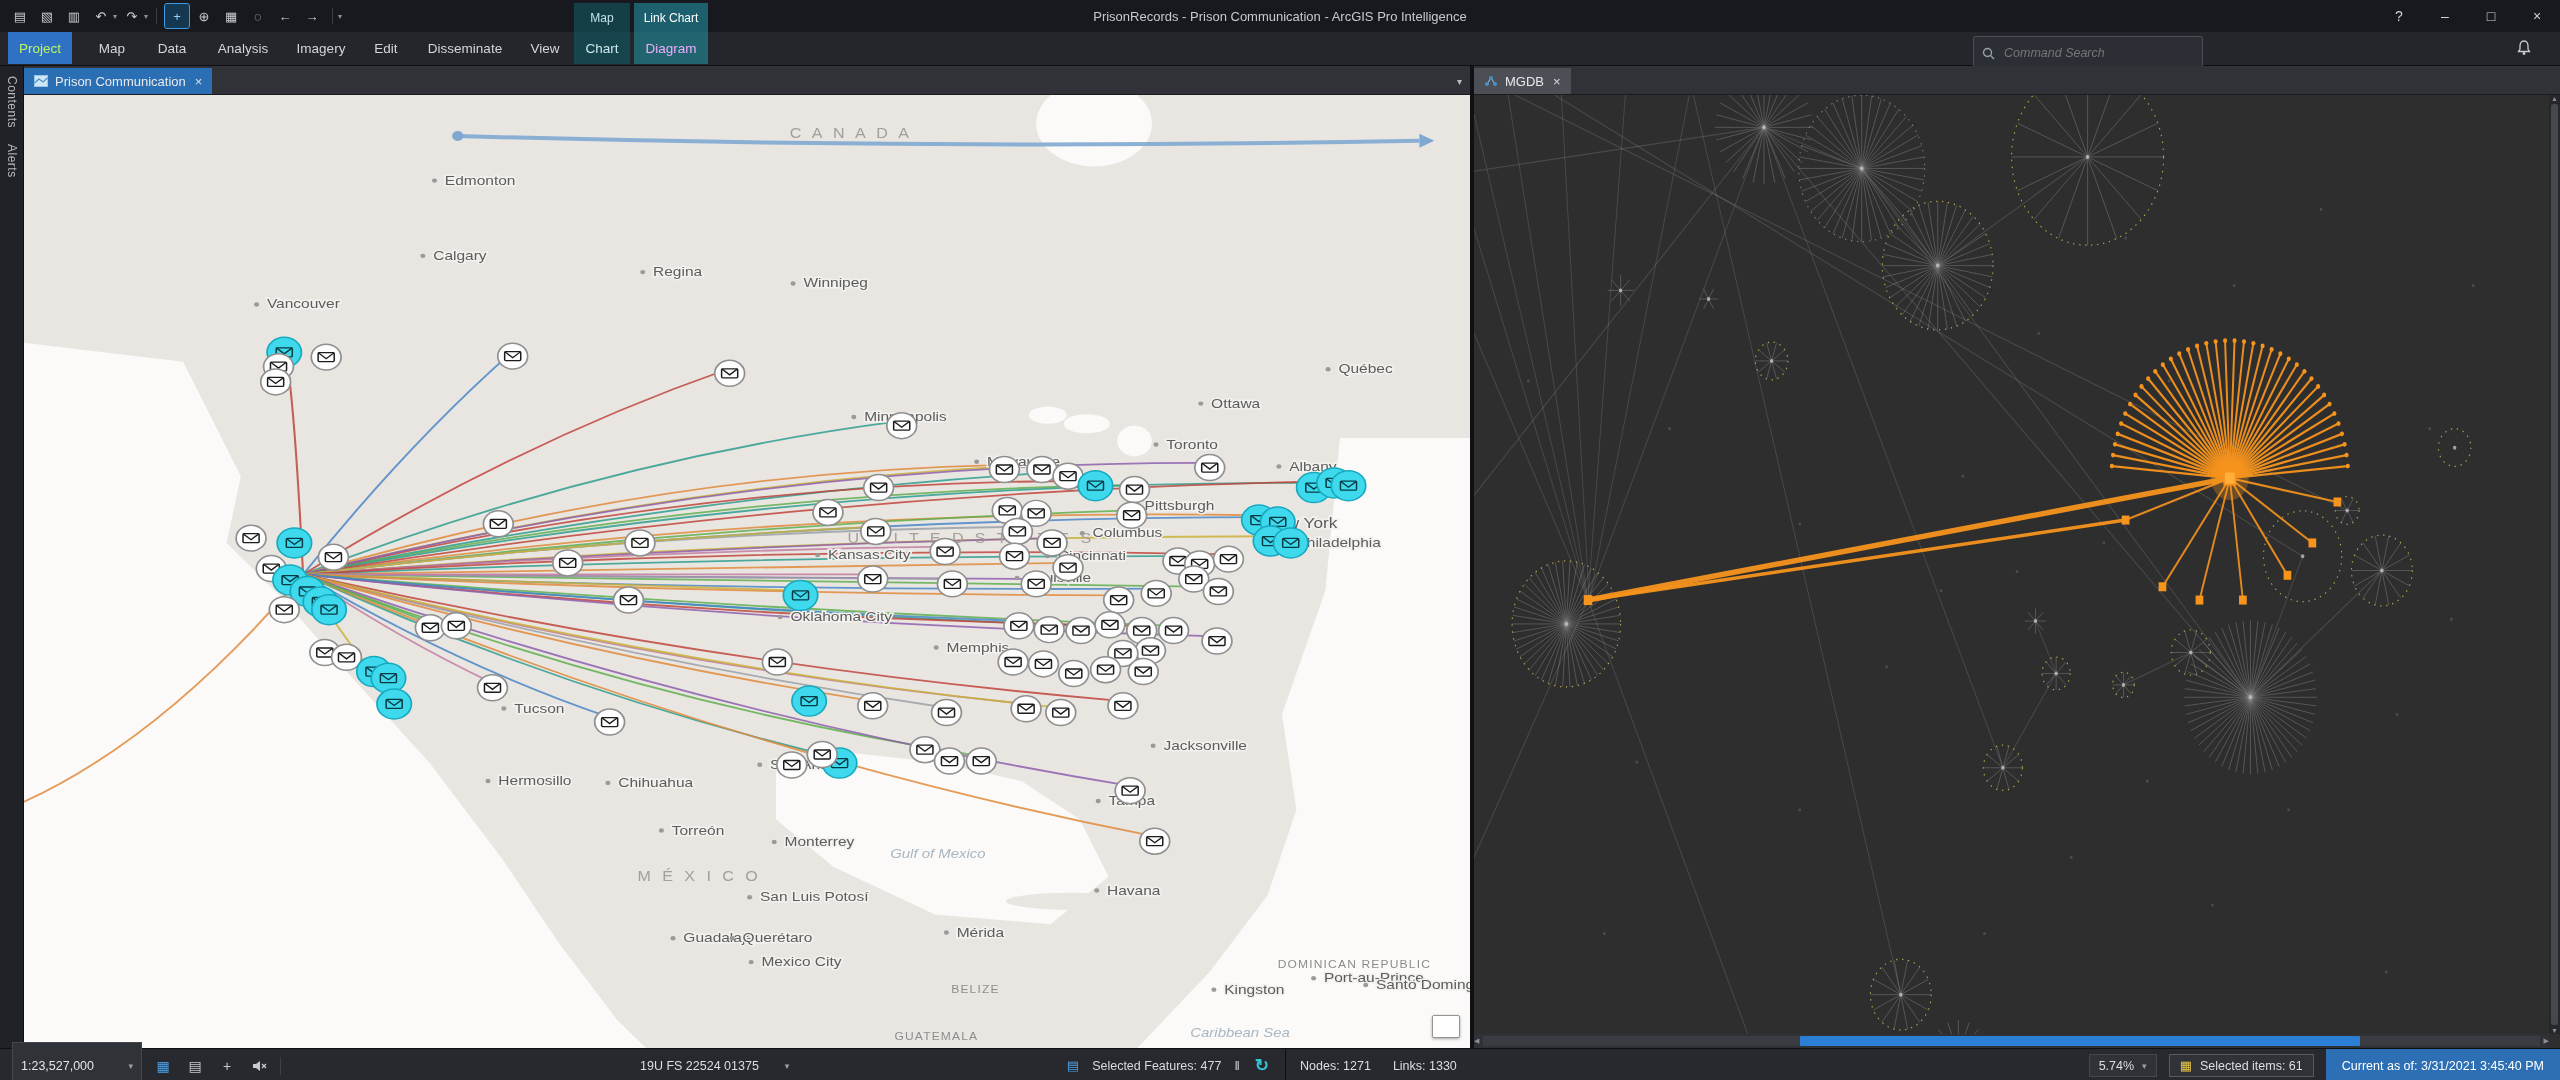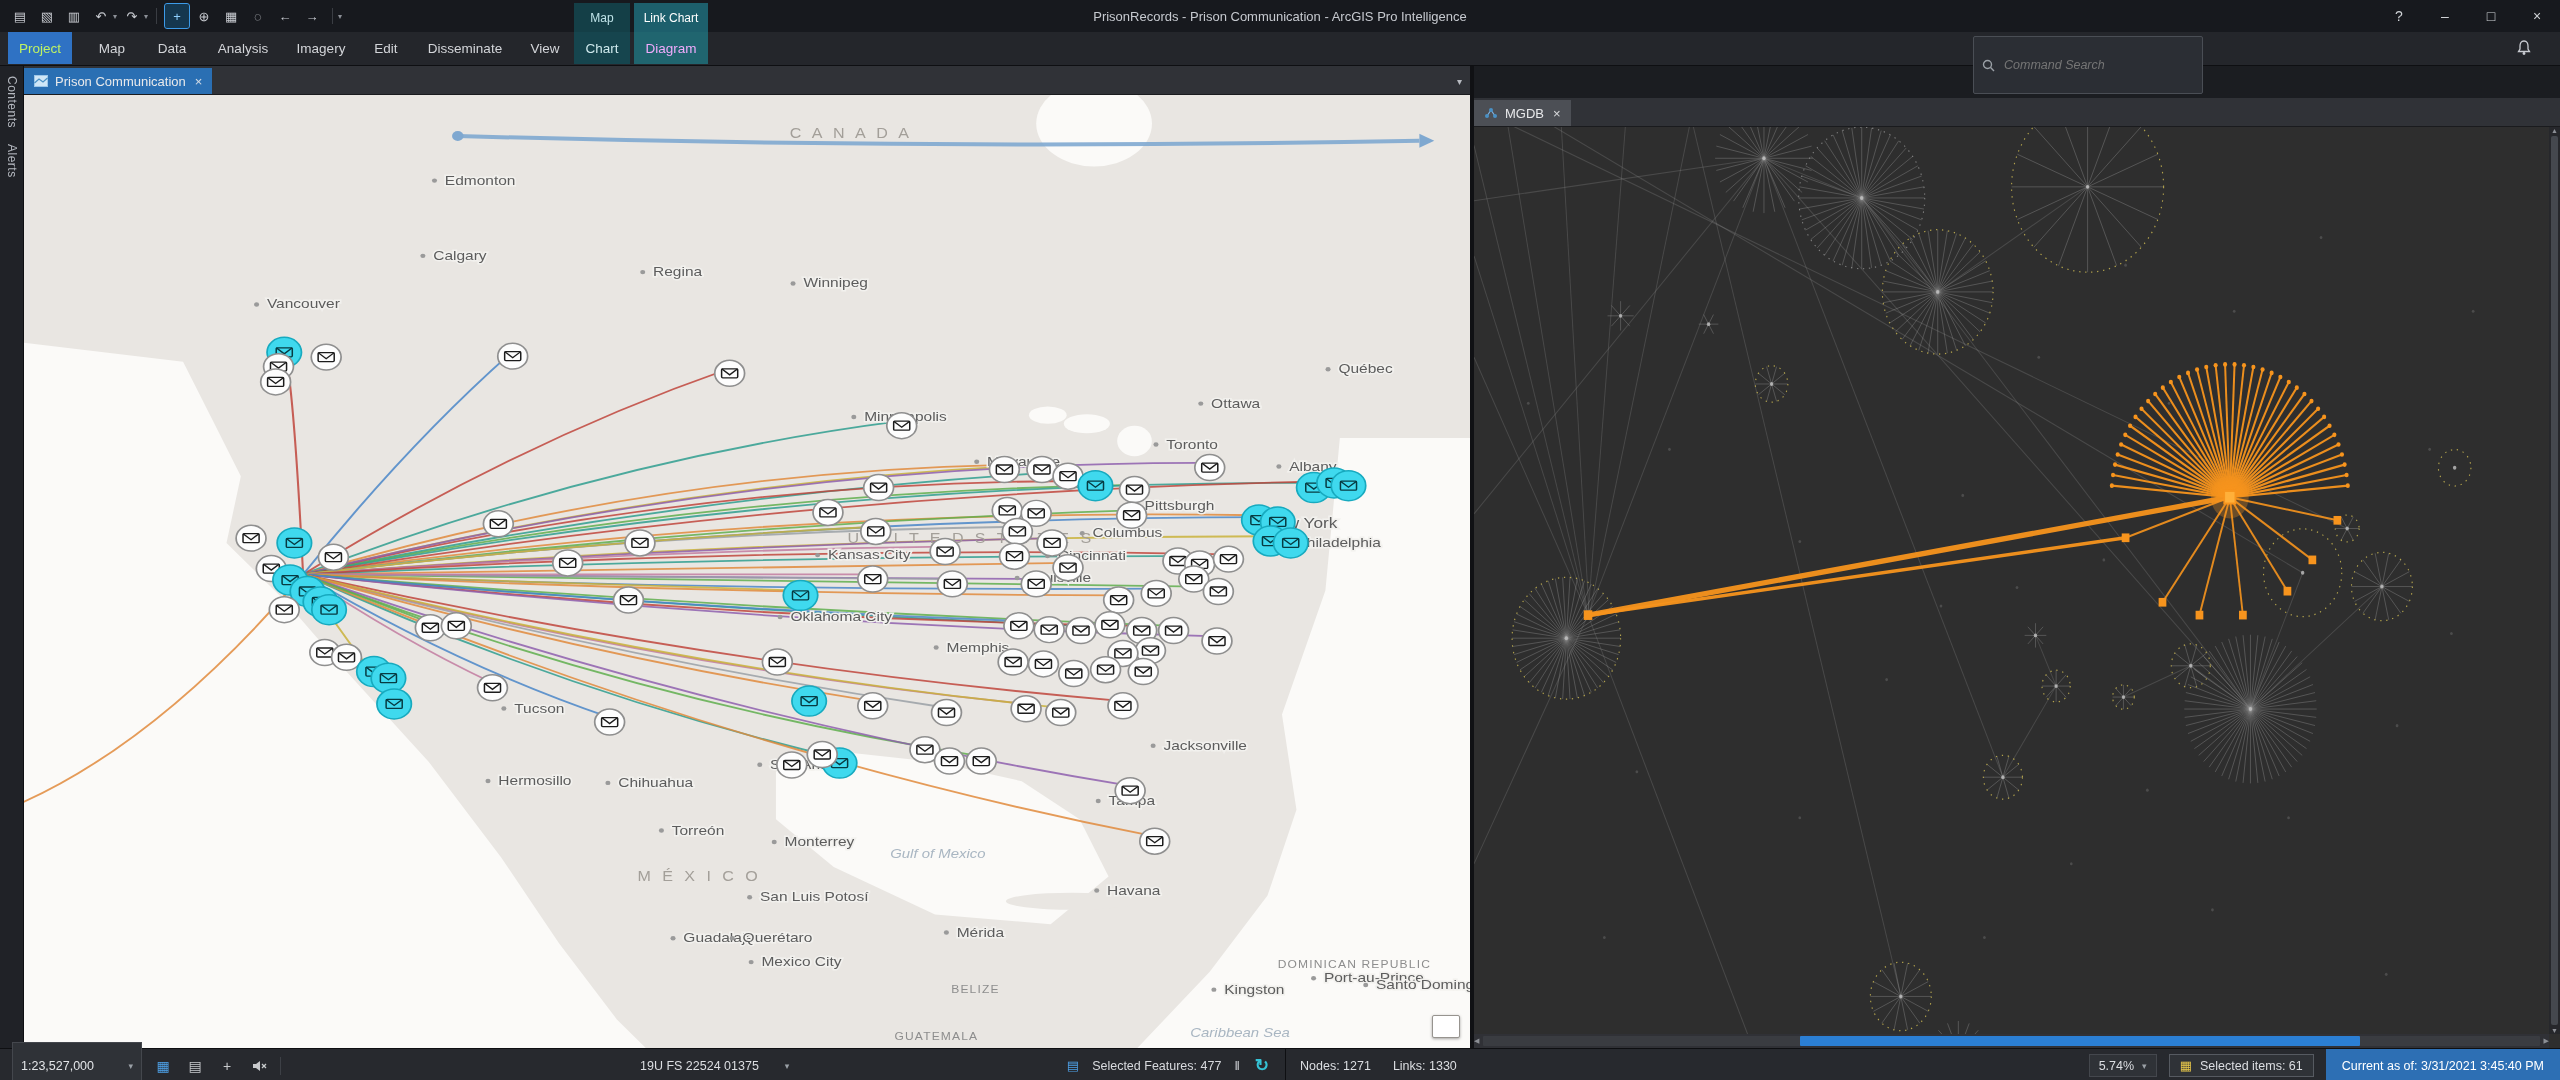--- a/index.html
+++ b/index.html
@@ -25,21 +25,21 @@
           font-size:14px;color:#cfd2d6;}
 
   
   .ribbonrow{position:relative;height:33px;background:#24262b;border-bottom:1px solid #0e0f12;}
   .rtab{position:absolute;top:0;height:32px;display:flex;align-items:center;justify-content:center;
         font-size:13.5px;color:#d3d5d9;cursor:default;}
   .rtab.project{background:#2f72c4;color:#bef264;}
   .rtab.ctx-map{background:#16454e;color:#cfe9ed;}
   .rtab.ctx-link{background:#20656f;color:#f0abfc;}
   .searchbox{position:absolute;left:1973px;top:4px;width:212px;height:24px;background:#2b2e34;
-             border:1px solid #4a4e55;border-radius:2px;display:flex;align-items:center;gap:7px;padding:16px 8px;}
+             border:1px solid #4a4e55;border-radius:2px;display:flex;align-items:center;gap:7px;padding:4px 8px;}
   .searchbox input{flex:1;background:transparent;border:0;outline:0;color:#b9bdc4;
                    font-size:12.5px;font-style:italic;font-family:"Liberation Sans",sans-serif;}
   .bellwrap{position:absolute;right:28px;top:7px;}
 
   
   .content{display:flex;height:982px;}
   .dockstrip{width:23px;background:#202227;display:flex;flex-direction:column;align-items:center;
              padding-top:10px;gap:16px;border-right:1px solid #0e0f12;}
   .vtab{writing-mode:vertical-rl;font-size:12px;color:#b4b8bf;letter-spacing:.5px;cursor:default;}
 
@@ -50,21 +50,21 @@
   .doc-tab.active-map{background:#2a6fb3;}
   .doc-tab.mgdb{background:#4c4f55;}
   .tabclose{font-size:13px;opacity:.9;margin-left:2px;}
   .tabbar-caret{position:absolute;right:8px;bottom:7px;font-size:10px;color:#b7bac0;}
   .map-view{position:relative;flex:1;background:#e9e6e2;overflow:hidden;}
   svg.fill{position:absolute;inset:0;width:100%;height:100%;display:block;}
   .overview-btn{position:absolute;right:10px;bottom:10px;width:26px;height:21px;background:#fff;
                 border:1px solid #97948f;border-radius:2px;box-shadow:0 1px 3px rgba(0,0,0,.35);}
 
   .splitter{width:4px;background:#101114;}
-  .chart-panel{flex:1;display:flex;flex-direction:column;background:#ffffff;min-width:0;margin-top:32px;}
+  .chart-panel{flex:1;display:flex;flex-direction:column;background:#ffffff;min-width:0;}
   .chart-view{position:relative;flex:1;background:#2e2e2e;overflow:hidden;}
   .vscroll{position:absolute;top:0;bottom:14px;right:0;width:11px;background:#26272b;display:flex;
            flex-direction:column;align-items:center;justify-content:space-between;font-size:7px;color:#8b8e94;z-index:4;}
   .vthumb{flex:1;width:7px;background:#45484e;margin:2px 0;border-radius:2px;}
   .hscroll{position:absolute;left:0;right:11px;bottom:0;height:14px;background:#303136;display:flex;
            align-items:center;font-size:7px;color:#8b8e94;z-index:4;}
   .htrack{flex:1;height:10px;margin:0 4px;background:#3a3c41;position:relative;border-radius:1px;}
   .hthumb{position:absolute;left:30%;width:53%;top:0;bottom:0;background:#2b7fd4;border-radius:1px;}
 
   

